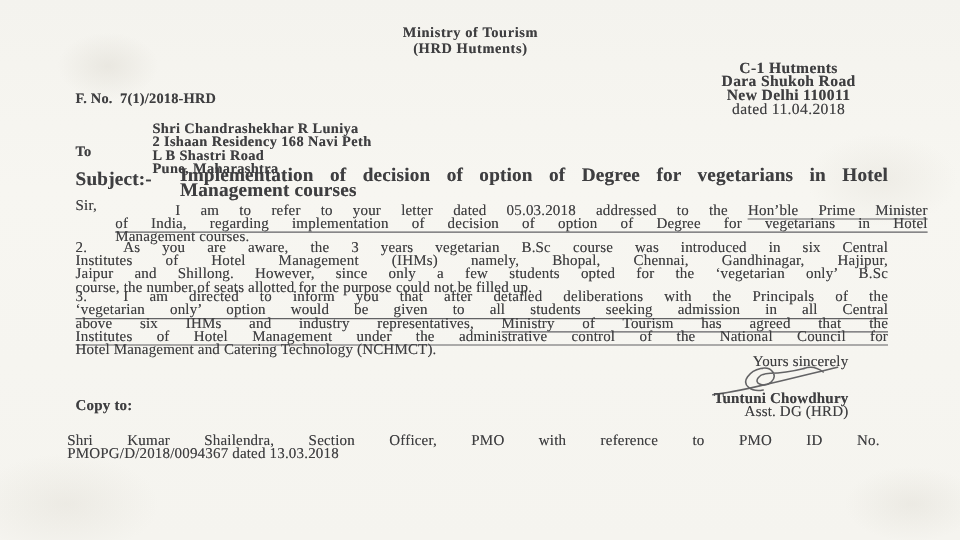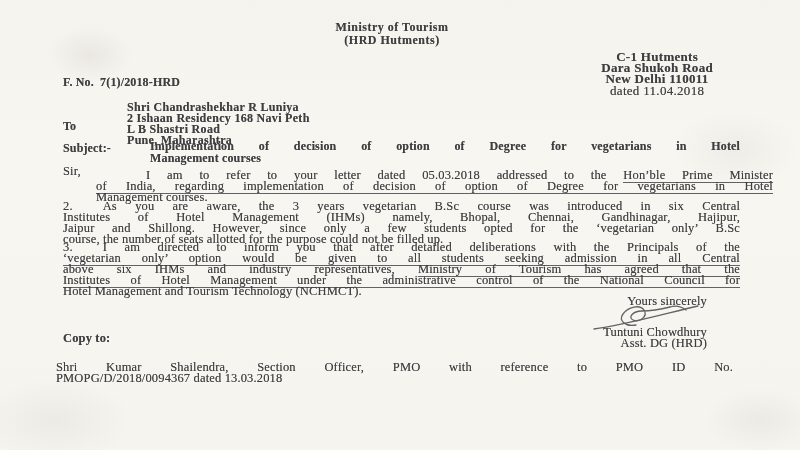--- a/index.html
+++ b/index.html
@@ -37,31 +37,31 @@
     top: 51px; right: 87px; text-align: center;
     font-weight: bold; font-size: 13px; line-height: 11.2px; letter-spacing: 0.3px;
   }
   .sender .nb { font-weight: normal; }
   .fileno { top: 75px; left: 63px; white-space: pre; font-weight: bold; font-size: 12px; text-align: center; }
   .to-label { top: 91px; left: 63px; font-weight: bold; font-size: 12px; margin-top: 28px; }
   .recipient {
     top: 102px; left: 127px; font-weight: bold; font-size: 12px;
     line-height: 10.9px; letter-spacing: 0.3px;
   }
-  .subject { top: 141px; left: 63px; width: 677px; display: flex; font-weight: bold; font-size: 12px; }
+  .subject { top: 141px; left: 63px; width: 677px; display: flex; font-weight: bold; font-size: 16px; }
   .subject-label { flex: 0 0 87px; }
   .subject-body { flex: 1; }
   .subject-body .ln { line-height: 11.5px; }
   .salut { top: 164px; left: 63px; }
   .para { left: 63px; width: 677px; }
   .p1 { top: 170px; margin-left: 33px; }
   .p2 { top: 201px; }
   .p3 { top: 242px; }
   .closing { top: 296px; right: 93px; text-align: right; line-height: 11px; }
-  .closing .name { margin-top: 20px; }
+  .closing .name { margin-top: 20px; font-weight: bold; }
   .sig { top: 299px; right: 95px; width: 115px; height: 38px; }
   .copy-label { top: 331px; left: 63px; font-weight: bold; }
   .copy-body { top: 362px; left: 56px; width: 677px; }
 </style>
 </head>
 <body>
 
 <div class="page">
 
   <div class="abs letterhead">
@@ -108,21 +108,21 @@
     <div class="ln j">Institutes of Hotel Management (IHMs) namely, Bhopal, Chennai, Gandhinagar, Hajipur,</div>
     <div class="ln j">Jaipur and Shillong. However, since only a few students opted for the ‘vegetarian only’ B.Sc</div>
     <div class="ln">course, the number of seats allotted for the purpose could not be filled up.</div>
   </div>
 
   <div class="abs para p3">
     <div class="ln j"><span class="pnum">3.</span><span>I am directed to inform you that after detailed deliberations with the Principals of the</span></div>
     <div class="ln j"><span class="u">‘vegetarian only’ option would be given to all students seeking admission in all Central</span></div>
     <div class="ln j"><span>above six IHMs and industry representatives,  </span><span class="u">Ministry of Tourism has agreed that the</span></div>
     <div class="ln j"><span class="u">Institutes of Hotel Management under the administrative control of the National Council for</span></div>
-    <div class="ln">Hotel Management and Tourism Technology (NCHMCT).</div>
+    <div class="ln">Hotel Management and Catering Technology (NCHMCT).</div>
   </div>
 
   <div class="abs closing">
     <div>Yours sincerely</div>
     <div class="name">Tuntuni Chowdhury</div>
     <div>Asst. DG (HRD)</div>
   </div>
 
   <svg class="abs sig" viewBox="0 0 115 38" xmlns="http://www.w3.org/2000/svg">
     <g fill="none" stroke="#4a4a4d" stroke-width="1.3" stroke-linecap="round" opacity="0.85">

